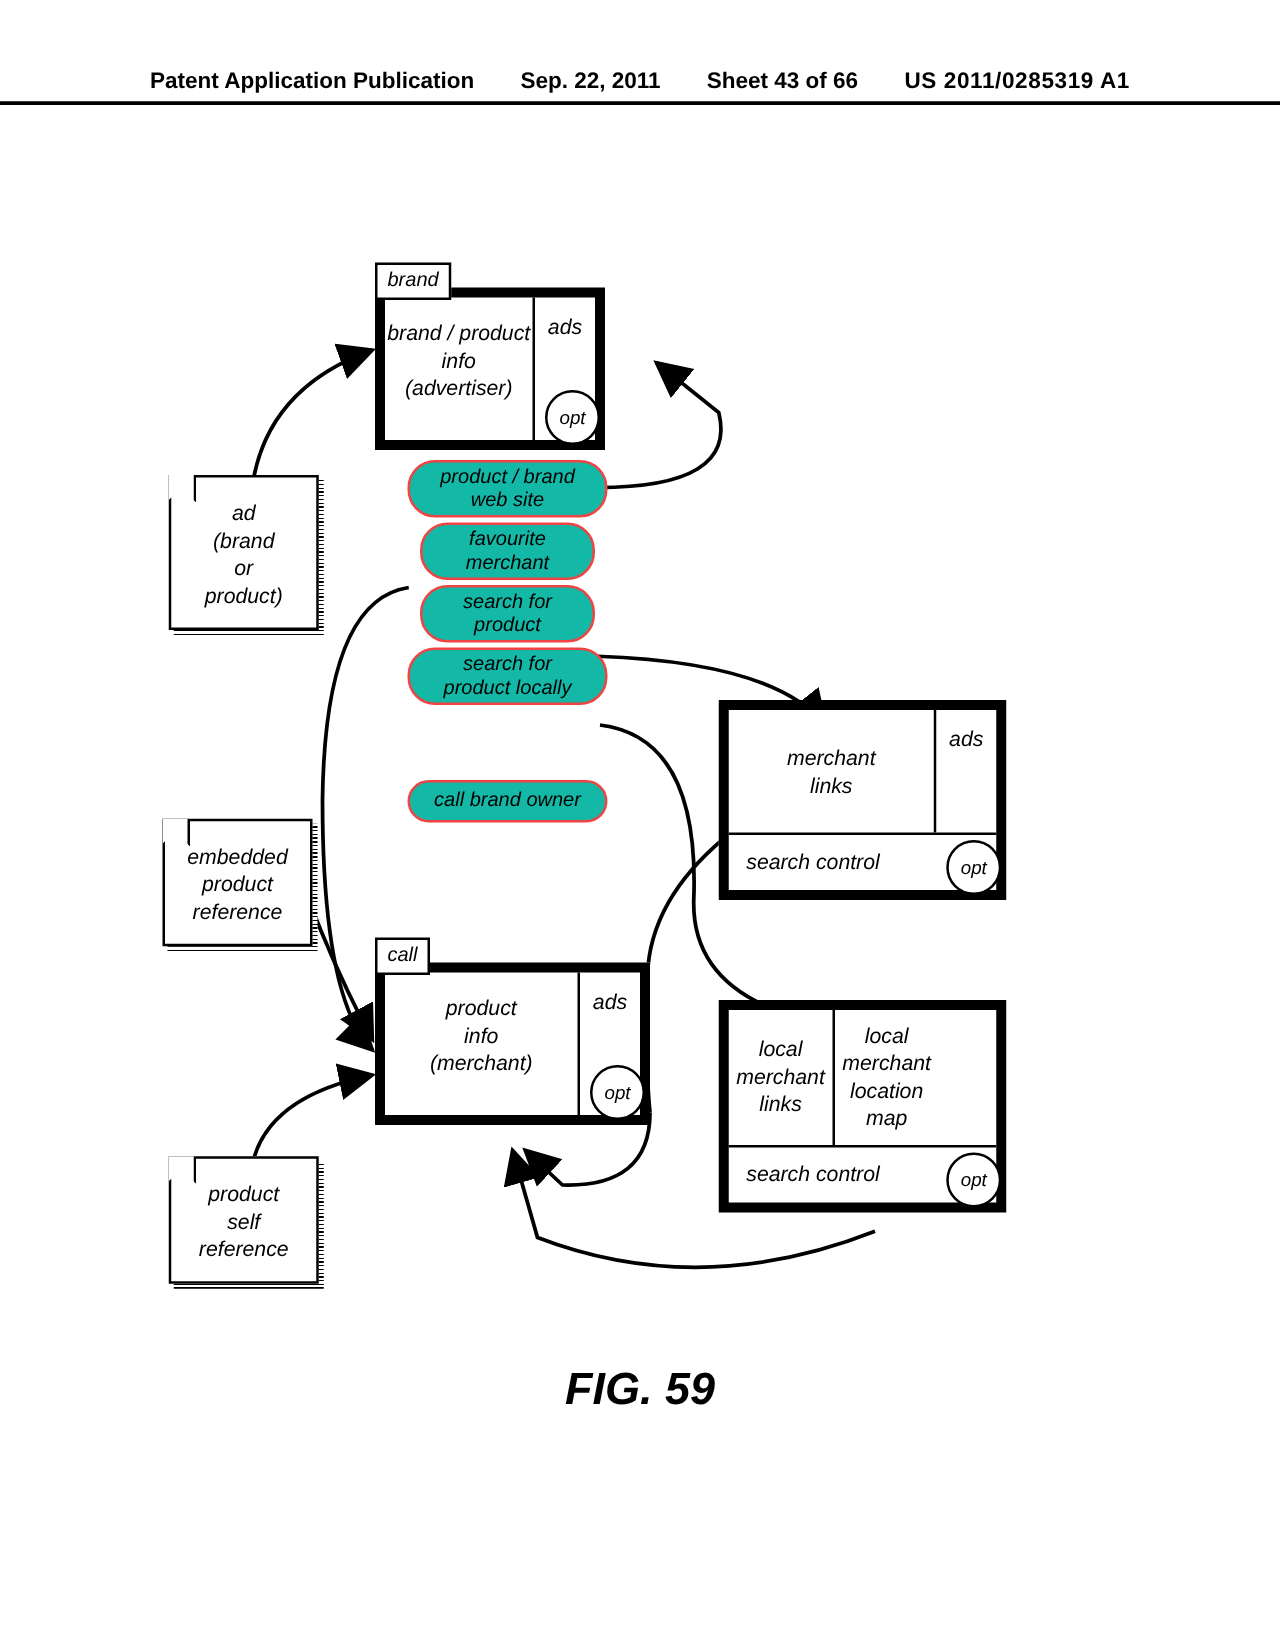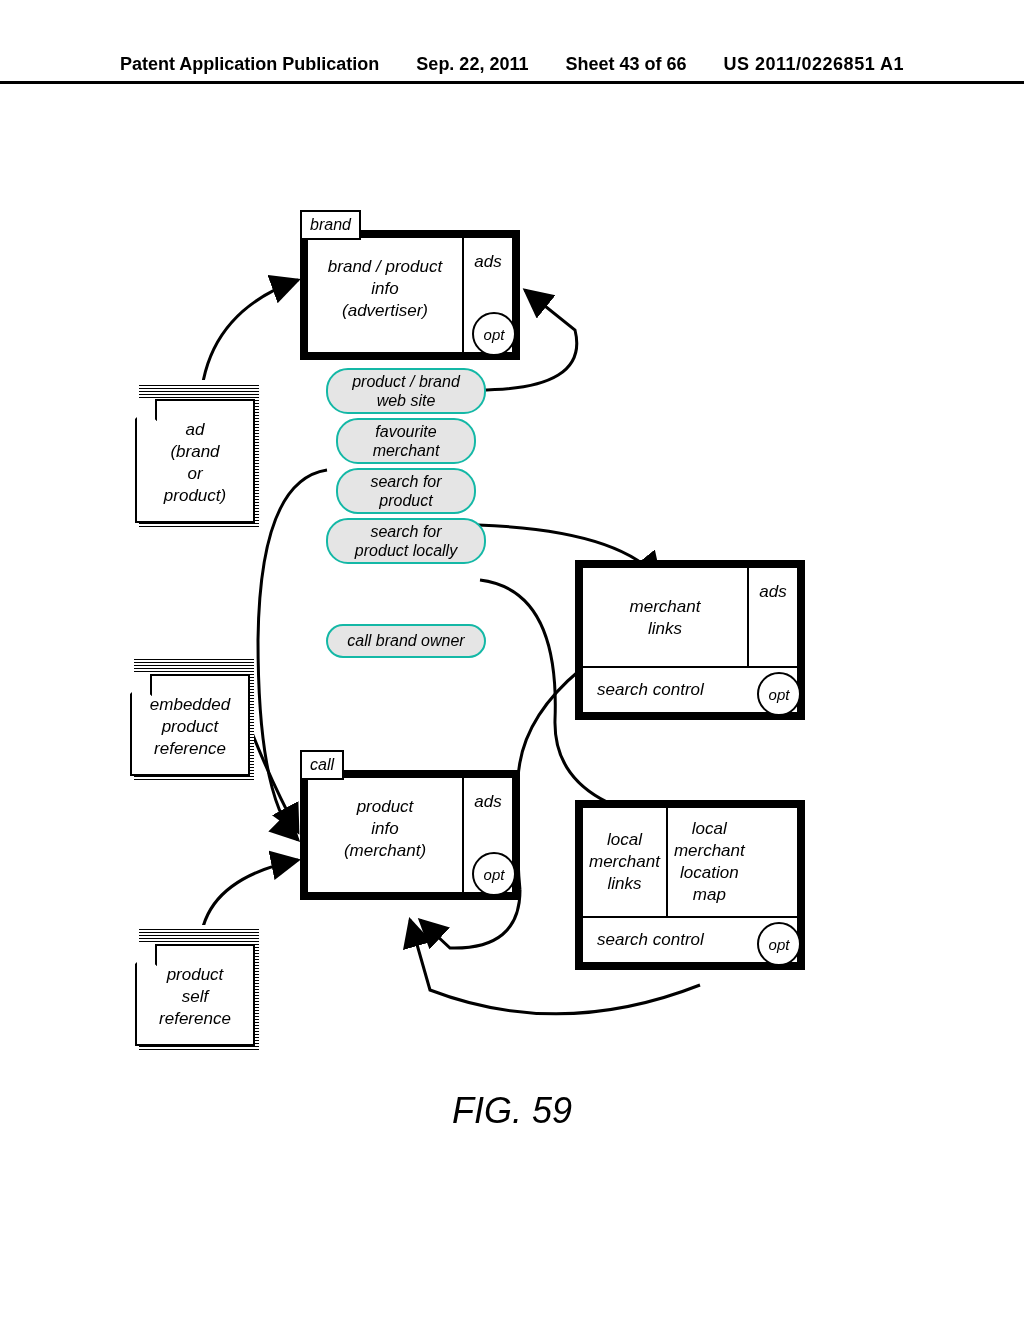--- a/index.html
+++ b/index.html
@@ -39,21 +39,20 @@
     font-size: 17px;
     text-align: center;
     line-height: 1.3;
   }
   .doc .doc-body {
     position: relative;
     border: 2px solid #000;
     padding: 18px 6px 14px 6px;
     background: #fff;
     z-index: 2;
-    margin-top: 19px;
   }
   .doc .doc-shadow {
     position: absolute;
     left: 4px; top: 4px; right: -4px; bottom: -4px;
     background: repeating-linear-gradient(0deg,#000,#000 1px,#fff 1px,#fff 3px);
     z-index: 1;
   }
   .doc .doc-body::before{
     content:"";
     position:absolute;
@@ -131,57 +130,58 @@
     display:flex; align-items:center; justify-content:center;
     text-align:center;
     line-height:1.3;
     padding:6px;
   }
   .screen .split-main > div:first-child{ border-right:2px solid #000; }
   
   
   .oval {
     position: absolute;
-    border: 2px solid #14b8a6;
+    border: 2px solid #ef4444;
     border-radius: 22px;
-    background: #e5e5e5;
+    background: #14b8a6;
     font-style: italic;
     font-size: 16px;
     text-align: center;
     line-height: 1.2;
     display: flex;
     align-items: center;
     justify-content: center;
     padding: 4px 10px;
   }
   
   .fig-caption {
     position: absolute;
     left: 0; right: 0;
     text-align: center;
     font-family: "Comic Sans MS", cursive, sans-serif;
     font-style: italic;
     font-size: 36px;
+    font-weight: bold;
   }
   
   svg.arrows {
     position: absolute;
     top: 0; left: 0;
     width: 1024px; height: 1240px;
     pointer-events: none;
   }
 </style>
 </head>
 <body>
 
 <div class="header">
   <div>Patent Application Publication</div>
   <div>Sep. 22, 2011</div>
   <div>Sheet 43 of 66</div>
-  <div class="pub-id">US 2011/0226851 A1</div>
+  <div class="pub-id">US 2011/0285319 A1</div>
 </div>
 
 <div class="canvas">
 
   <svg class="arrows">
     <defs>
       <marker id="ah" markerWidth="12" markerHeight="12" refX="9" refY="5" orient="auto">
         <path d="M0,0 L10,5 L0,10 Z" fill="#000"></path>
       </marker>
     </defs>
@@ -212,21 +212,21 @@
   </div>
   <div class="doc" style="left:130px; top:575px;">
     <div class="doc-shadow"></div>
     <div class="doc-body"><span>embedded<br>product<br>reference</span></div>
   </div>
   <div class="doc" style="left:135px; top:845px;">
     <div class="doc-shadow"></div>
     <div class="doc-body"><span>product<br>self<br>reference</span></div>
   </div>
 
-  <div class="screen" style="left:300px; top:150px; width:220px; height:130px;">
+  <div class="screen" style="left:300px; top:150px; width:184px; height:130px;">
     <div class="tag">brand</div>
     <div class="main-label" style="position:absolute; top:18px; left:0; right:50px;">brand / product<br>info<br>(advertiser)</div>
     <div class="right-col">
         <span>ads</span>
       </div>
     <div class="opt">opt</div>
   </div>
 
   <div class="oval" style="left:326px; top:288px; width:160px; height:46px;">product / brand<br>web site</div>
   <div class="oval" style="left:336px; top:338px; width:140px; height:46px;">favourite<br>merchant</div>

